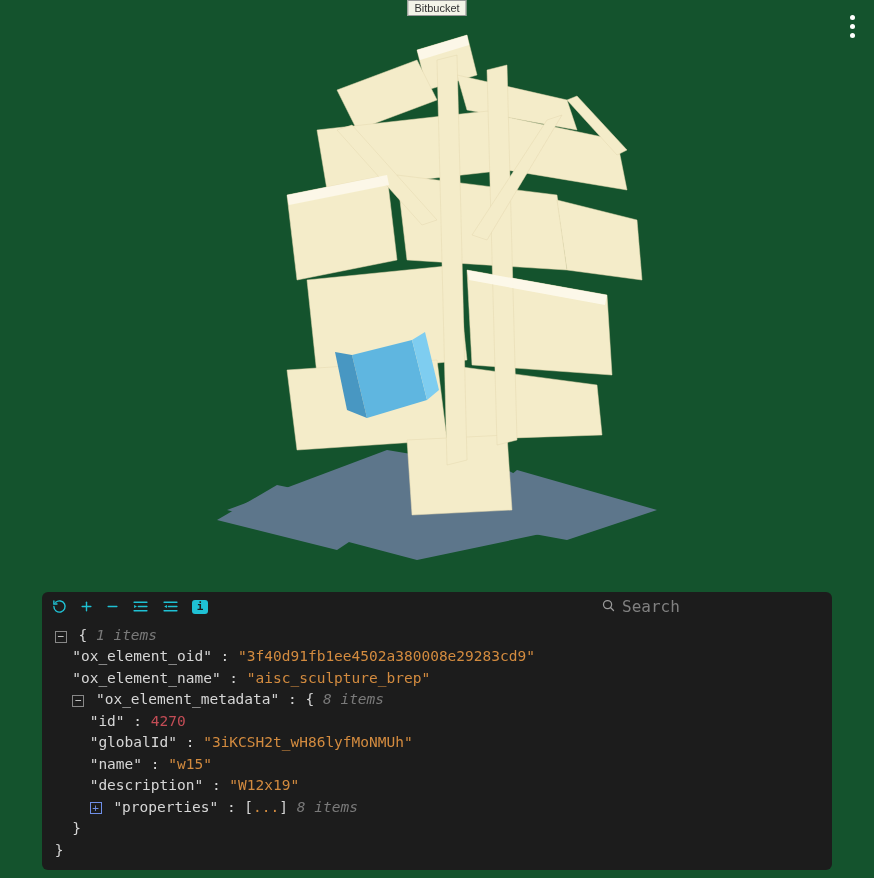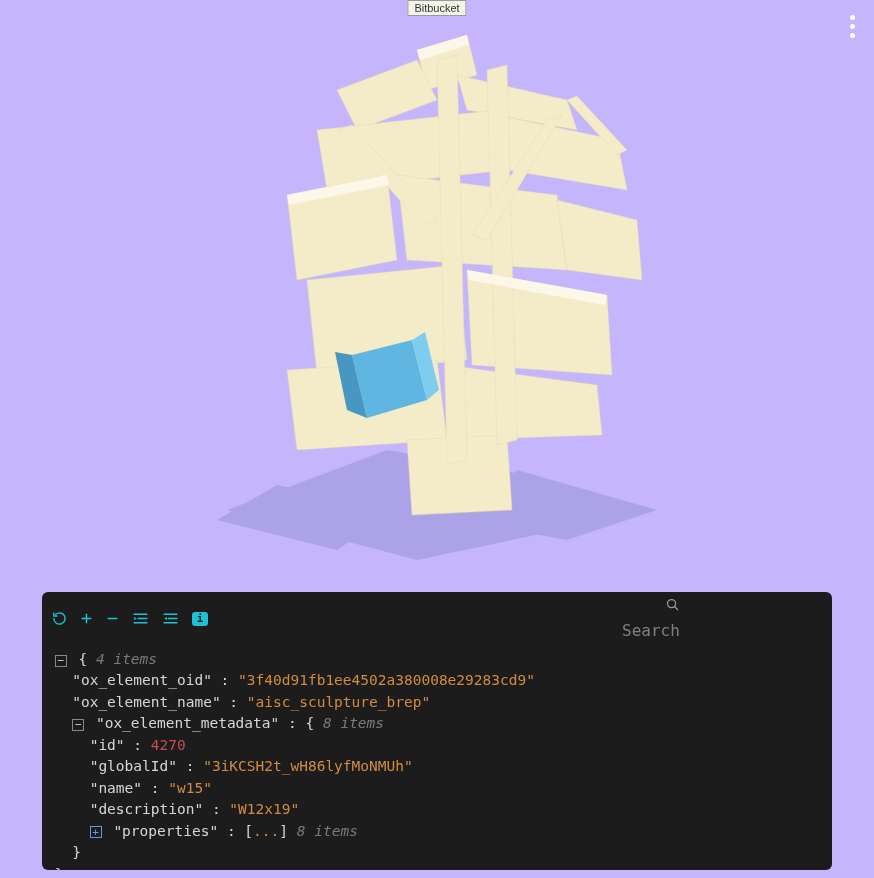--- a/index.html
+++ b/index.html
@@ -1,21 +1,21 @@
 <!DOCTYPE html>
 <html><head>
 <meta charset="utf-8">
 <style>
   * { box-sizing: border-box; margin: 0; padding: 0; }
   html, body { width: 874px; height: 878px; overflow: hidden; font-family: -apple-system, BlinkMacSystemFont, "Segoe UI", Helvetica, Arial, sans-serif; }
   .viewport {
     position: relative;
     width: 874px;
     height: 878px;
-    background: #c4b5fd;
+    background: #14532d;
   }
   .tooltip-badge {
     position: absolute;
     top: 0px;
     left: 50%;
     transform: translateX(-50%);
     background: #f4f4e8;
     border: 1px solid #999;
     font-size: 11px;
     padding: 1px 6px;
@@ -87,21 +87,20 @@
     font-size: 11px;
     font-weight: bold;
     display:inline-flex;align-items:center;justify-content:center;
   }
   .search-wrap {
     margin-left: auto;
     display: flex;
     align-items: center;
     gap: 6px;
     padding-right: 100px;
-    flex-direction: column;
   }
   .search-icon { color: #888; }
   .search-input {
     background: transparent;
     border: none;
     outline: none;
     color: #ccc;
     font-size: 16px;
     font-family: inherit;
     width: 100px;
@@ -236,21 +235,21 @@
           <svg width="15" height="15" viewBox="0 0 24 24" fill="none" stroke="#9a9a9a" stroke-width="2" stroke-linecap="round">
               <circle cx="10.5" cy="10.5" r="6.5"></circle>
               <line x1="20" y1="20" x2="15.2" y2="15.2"></line>
             </svg>
         </span>
         <input class="search-input" placeholder="Search" style="">
       </div>
     </div>
 
     <div class="json-body">
-      <div class="j-line"> <span class="toggler">−</span> <span class="j-punc">{</span> <span class="j-meta">4 items</span></div>
+      <div class="j-line"> <span class="toggler">−</span> <span class="j-punc">{</span> <span class="j-meta">1 items</span></div>
       <div class="j-line">   <span class="j-key">"ox_element_oid"</span><span class="j-punc"> : </span><span class="j-str">"3f40d91fb1ee4502a380008e29283cd9"</span></div>
       <div class="j-line">   <span class="j-key">"ox_element_name"</span><span class="j-punc"> : </span><span class="j-str">"aisc_sculpture_brep"</span></div>
       <div class="j-line">   <span class="toggler">−</span> <span class="j-key">"ox_element_metadata"</span><span class="j-punc"> : </span><span class="j-punc">{</span> <span class="j-meta">8 items</span></div>
       <div class="j-line">     <span class="j-key">"id"</span><span class="j-punc"> : </span><span class="j-num">4270</span></div>
       <div class="j-line">     <span class="j-key">"globalId"</span><span class="j-punc"> : </span><span class="j-str">"3iKCSH2t_wH86lyfMoNMUh"</span></div>
       <div class="j-line">     <span class="j-key">"name"</span><span class="j-punc"> : </span><span class="j-str">"w15"</span></div>
       <div class="j-line">     <span class="j-key">"description"</span><span class="j-punc"> : </span><span class="j-str">"W12x19"</span></div>
       <div class="j-line">     <span class="toggler plus">+</span> <span class="j-key">"properties"</span><span class="j-punc"> : </span><span class="j-punc">[</span><span class="j-ell">...</span><span class="j-punc">]</span> <span class="j-meta">8 items</span></div>
       <div class="j-line">   <span class="j-punc">}</span></div>
       <div class="j-line"> <span class="j-punc">}</span></div>

